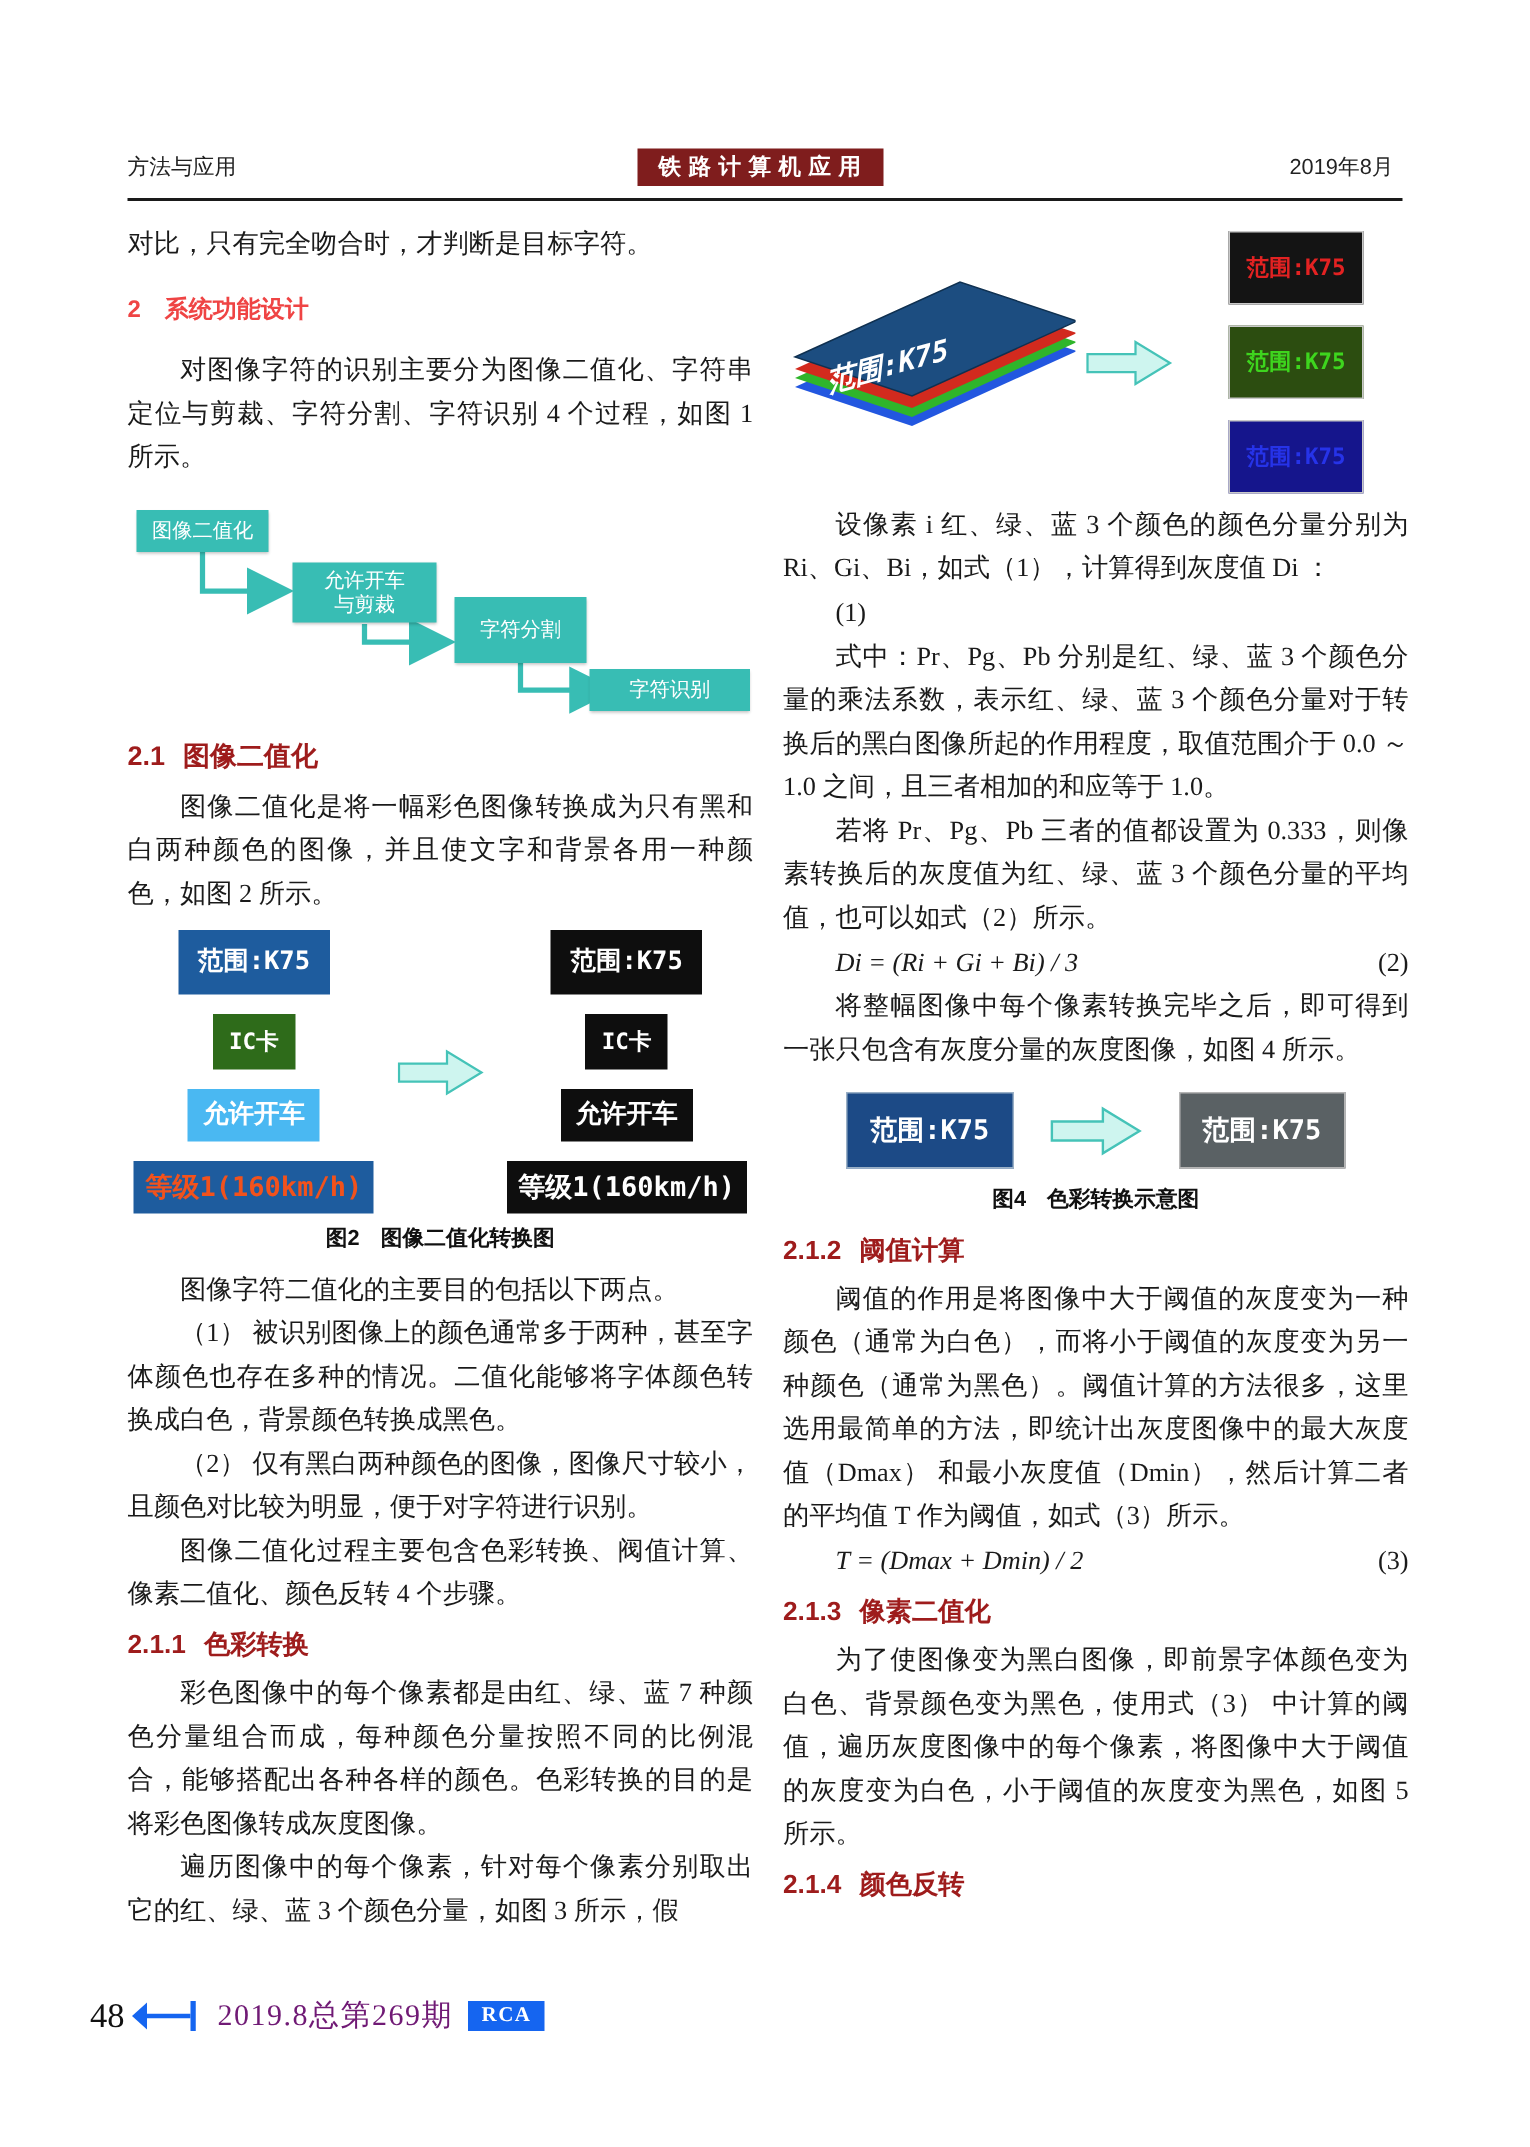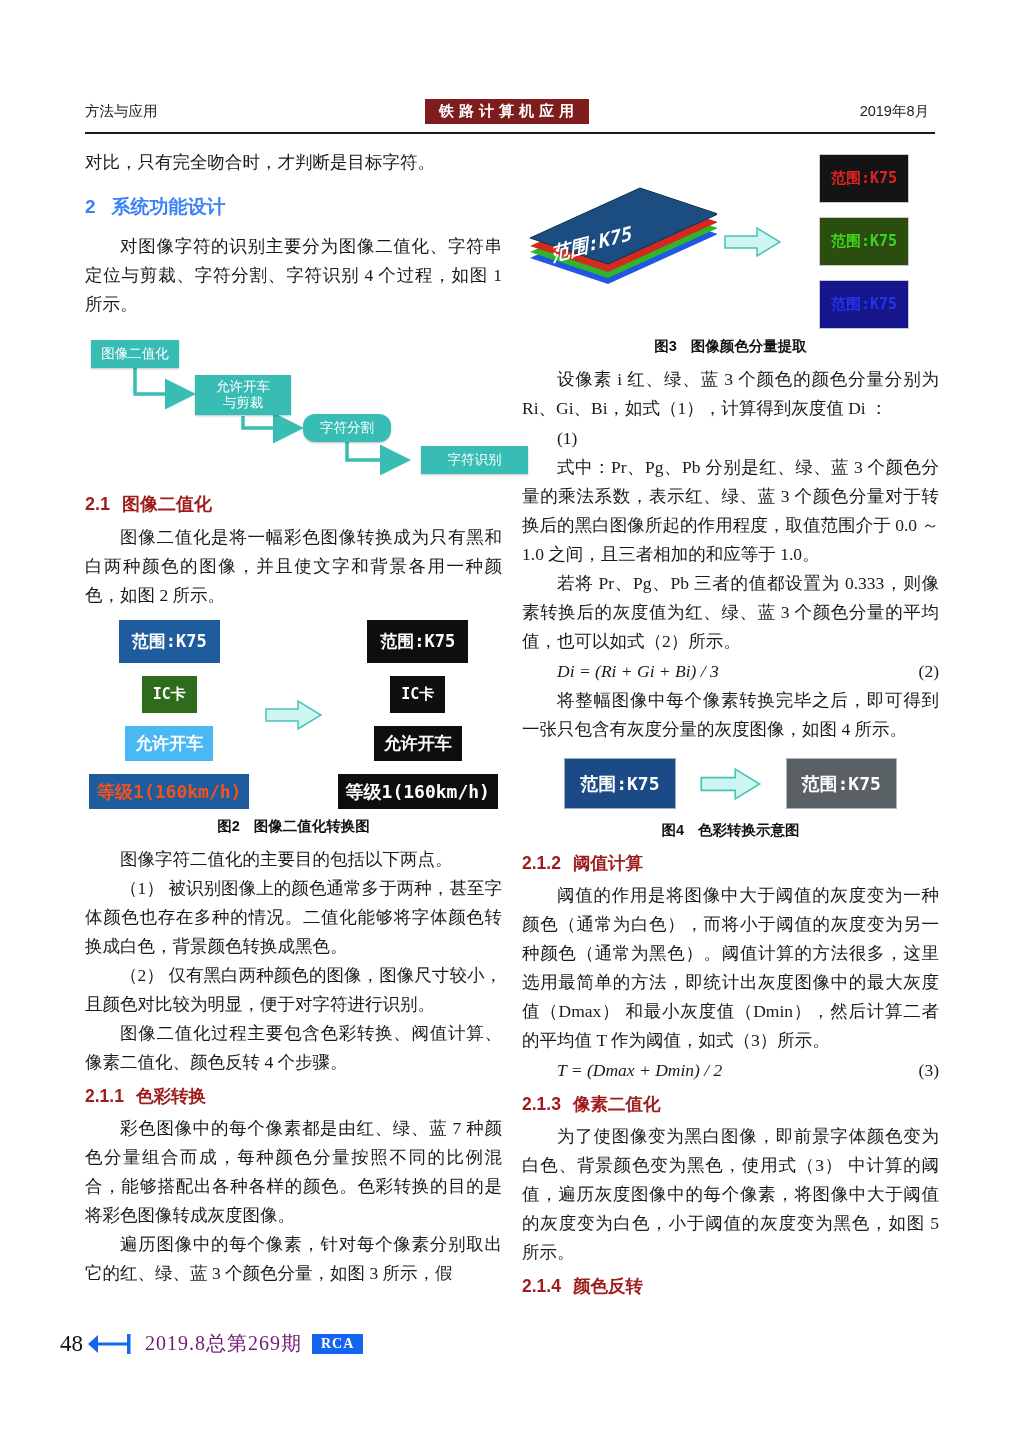--- a/index.html
+++ b/index.html
@@ -15,21 +15,21 @@
   .header .h-right { margin-left:auto; font-family:"Liberation Sans", sans-serif; font-size:14.5px; color:#222; }
   .header-rule { position:absolute; left:85px; right:85px; top:132px; border-top:2.5px solid #1a1a1a; }
 
   
   .col { position:absolute; top:148px; width:417px; font-size:17.5px; line-height:29px; text-align:justify; }
   .col-left  { left:85px; }
   .col-right { left:522px; }
   p.body-p { text-indent:2em; }
   p.noindent { text-indent:0; }
 
-  h2.sec { color:#3b82f6; font-size:19px; font-weight:bold; margin:15px 0 11px 0; font-family:"Liberation Sans", sans-serif; }
+  h2.sec { color:#ef4444; font-size:16px; font-weight:bold; margin:15px 0 11px 0; font-family:"Liberation Sans", sans-serif; }
   h2.sec .num { margin-right:16px; }
   h3.sub { color:#9e1c1c; font-size:18px; font-weight:bold; margin:7px 0 4px 0; font-family:"Liberation Sans", sans-serif; }
   h3.sub .num { margin-right:12px; }
   h4.subsub { color:#9e1c1c; font-size:17.5px; font-weight:bold; margin:5px 0 3px 0; font-family:"Liberation Sans", sans-serif; }
   h4.subsub .num { margin-right:12px; }
 
   .caption { text-align:center; font-family:"Liberation Sans", sans-serif; font-weight:bold; font-size:14.5px; color:#111; line-height:22px; }
   .caption .cap-label { margin-right:14px; }
 
   .formula { display:flex; justify-content:space-between; font-style:italic; padding-left:2em; font-size:17.5px; line-height:30px; }
@@ -107,24 +107,24 @@
         <path d="M158,85 V97 H212" fill="none" stroke="#38bdb4" stroke-width="3.5" marker-end="url(#ah)"></path>
         <path d="M262,111 V129 H319" fill="none" stroke="#38bdb4" stroke-width="3.5" marker-end="url(#ah)"></path>
       </svg>
       <div class="fc-box" style="left:6px; top:9px; width:88px; height:28px;">
           <span>图像二值化</span>
         </div>
       <div class="fc-box" style="left:110px; top:44px; width:96px; height:40px;">
           <span>允许开车</span>
           <span>与剪裁</span>
         </div>
-      <div class="fc-box" style="left:218px; top:83px; width:88px; height:28px;border-radius:12px;">
+      <div class="fc-box" style="left:218px; top:67px; width:88px; height:44px;">
           <span>字符分割</span>
         </div>
-      <div class="fc-box" style="left:336px; top:115px; width:107px; height:28px;">
+      <div class="fc-box" style="left:308px; top:115px; width:107px; height:28px;">
           <span>字符识别</span>
         </div>
     </div>
 
     <h3 class="sub"><span class="num">2.1</span><span>图像二值化</span></h3>
 
     <p class="body-p">图像二值化是将一幅彩色图像转换成为只有黑和白两种颜色的图像，并且使文字和背景各用一种颜色，如图 2 所示。</p>
 
     <div class="fig2">
       <div class="cell" style="grid-column:1; grid-row:1;">
@@ -186,21 +186,20 @@
         <svg width="58" height="32" viewBox="0 0 58 32">
           <polygon points="1,10 33,10 33,2 56,16 33,30 33,22 1,22" fill="#cef5ef" stroke="#45c3b8" stroke-width="1.5"></polygon>
         </svg>
       </div>
       <div class="stack">
         <span class="c-box c-red">范围:K75</span>
         <span class="c-box c-green">范围:K75</span>
         <span class="c-box c-blue">范围:K75</span>
       </div>
     </div>
-    <div class="caption mb8"><span class="cap-label">图3</span><span>图像颜色分量提取</span></div>
 
     <p class="body-p">设像素 i 红、绿、蓝 3 个颜色的颜色分量分别为 Ri、Gi、Bi，如式（1），计算得到灰度值 Di ：</p>
     <div class="formula">
         <span class="fnum">(1)</span>
       </div>
     <p class="body-p">式中：Pr、Pg、Pb 分别是红、绿、蓝 3 个颜色分量的乘法系数，表示红、绿、蓝 3 个颜色分量对于转换后的黑白图像所起的作用程度，取值范围介于 0.0 ～ 1.0 之间，且三者相加的和应等于 1.0。</p>
     <p class="body-p">若将 Pr、Pg、Pb 三者的值都设置为 0.333，则像素转换后的灰度值为红、绿、蓝 3 个颜色分量的平均值，也可以如式（2）所示。</p>
     <div class="formula">
         <span>Di = (Ri + Gi + Bi) / 3</span>
         <span class="fnum">(2)</span>

